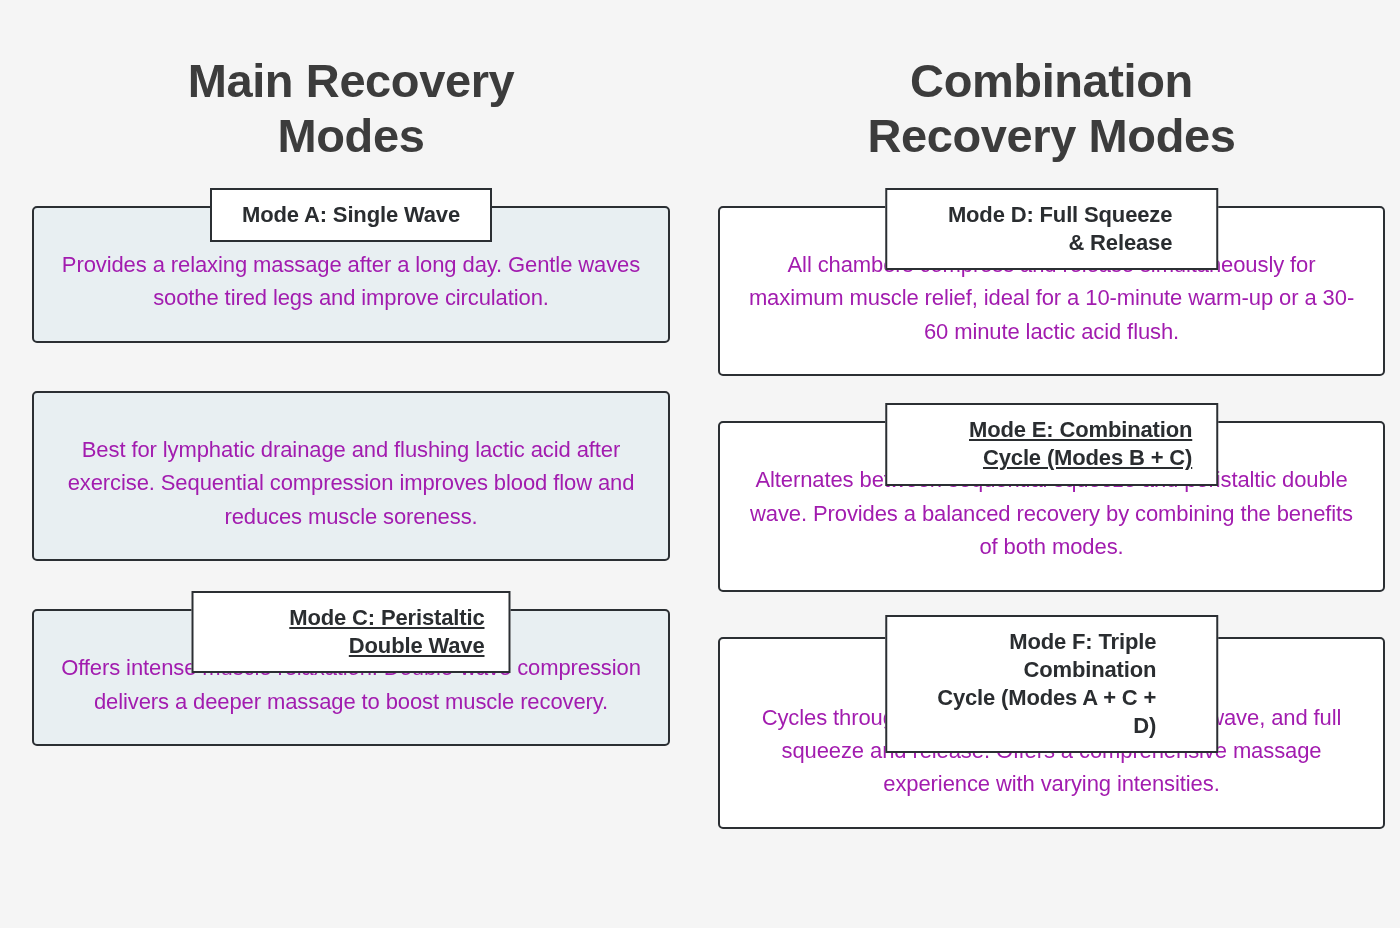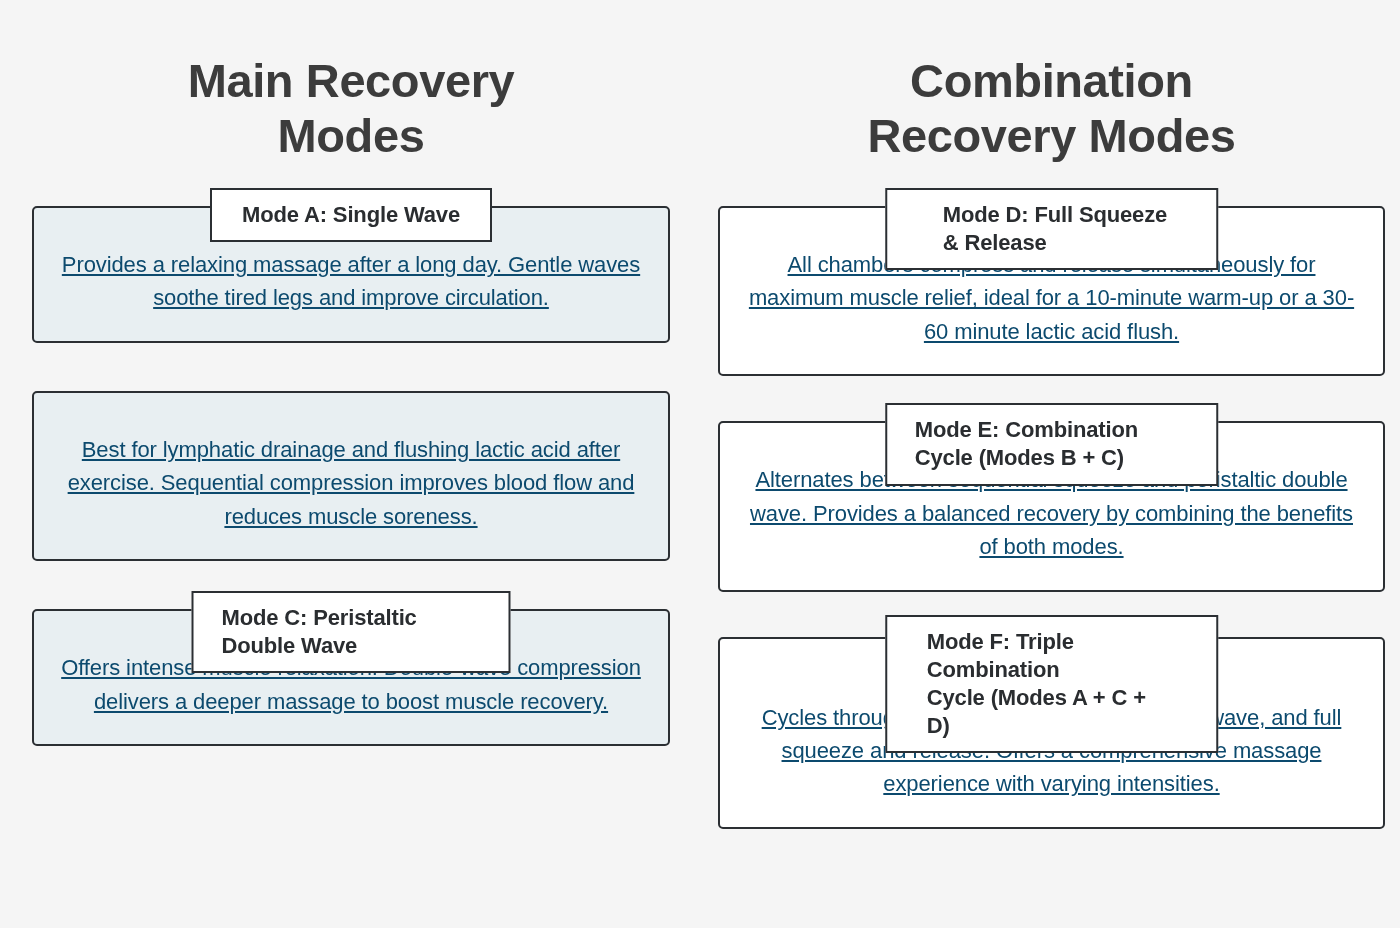--- a/index.html
+++ b/index.html
@@ -66,48 +66,47 @@
     padding: 40px 26px 26px 26px;
   }
   .card.tinted .card-body {
     background: #e8eff2;
   }
 
   .card-desc {
     text-align: center;
     font-size: 22px;
     line-height: 1.52;
-    color: #0c4a6e;
+    color: #a21caf;
     margin: 0;
     letter-spacing: -0.1px;
-    text-decoration: underline;
   }
 
   .card-header {
     position: absolute;
     top: -18px;
     left: 50%;
     transform: translateX(-50%);
     z-index: 3;
     background: #ffffff;
     border: 2px solid #2b2f33;
     padding: 11px 30px;
-    text-align: left;
+    text-align: right;
     font-size: 22px;
     font-weight: bold;
     line-height: 1.28;
     color: #2a2d30;
     letter-spacing: -0.15px;
     white-space: pre-line;
     max-width: 92%;
   }
 
   
   .card.hdr-wide  .card-header { padding-left: 56px; padding-right: 44px; }
-  .card.hdr-xwide .card-header { padding-left: 28px; padding-right: 24px; }
+  .card.hdr-xwide .card-header { padding-left: 28px; padding-right: 24px; text-decoration: underline; }
   .card.hdr-two   .card-header { padding-left: 40px; padding-right: 60px; top: -22px; }
 
   
   .card.hdr-two .card-body { padding-top: 62px; }
 </style>
 </head>
 <body>
 
 <div class="board">
 

